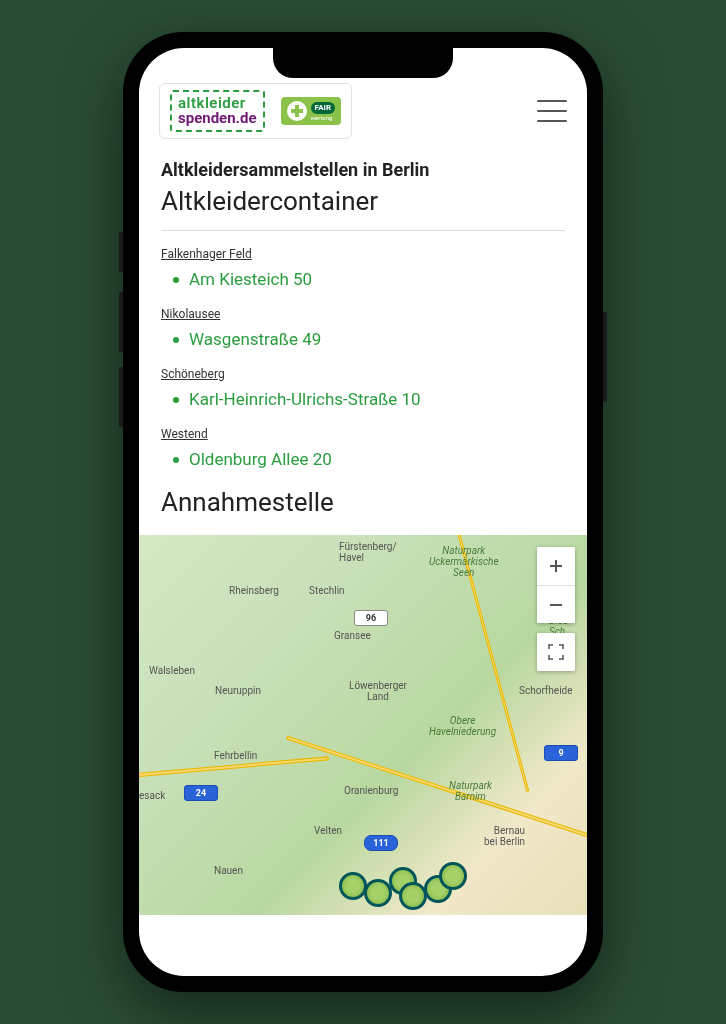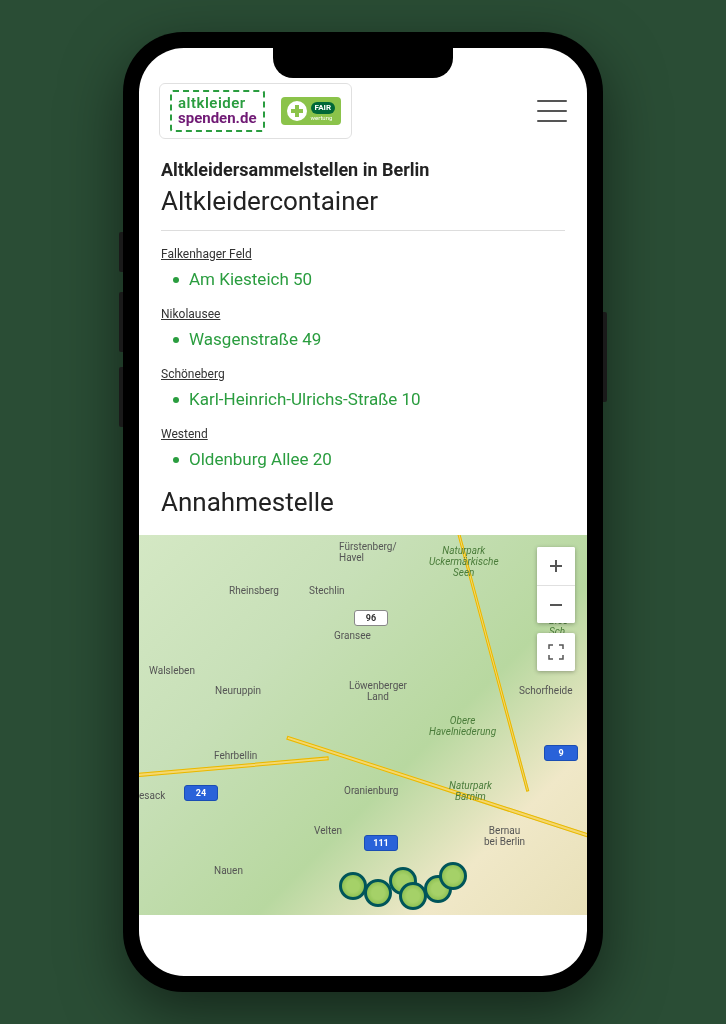--- a/index.html
+++ b/index.html
@@ -370,28 +370,28 @@
         <span class="map-label" style="top:95px; left:195px;">Gransee</span>
         <span class="map-label" style="top:130px; left:10px;">Walsleben</span>
         <span class="map-label" style="top:150px; left:64px;margin-left:12px;">Neuruppin</span>
         <span class="map-label" style="top:145px; left:210px; text-align:center;">Löwenberger<br>Land</span>
         <span class="map-label" style="top:150px; left:360px;margin-left:20px;">Schorfheide</span>
         <span class="map-label park" style="top:180px; left:290px; text-align:center;">Obere<br>Havelniederung</span>
         <span class="map-label" style="top:215px; left:75px;">Fehrbellin</span>
         <span class="map-label" style="top:250px; left:205px;text-align:center;">Oranienburg</span>
         <span class="map-label park" style="top:245px; left:310px; text-align:center;">Naturpark<br>Barnim</span>
         <span class="map-label" style="top:290px; left:175px;">Velten</span>
-        <span class="map-label" style="top:290px; left:345px; text-align:center;">Bernau<br>bei Berlin</span>
+        <span class="map-label" style="top:290px; left:345px; text-align:right;">Bernau<br>bei Berlin</span>
         <span class="map-label" style="top:330px; left:75px;">Nauen</span>
         <span class="map-label park" style="top:80px; left:410px;">Bios<br>Sch</span>
         <span class="map-label" style="top:255px; left:0px;">esack</span>
 
         <div class="map-hwy blue" style="top:250px; left:45px;">24</div>
         <div class="map-hwy" style="top:75px; left:215px;">96</div>
-        <div class="map-hwy blue" style="top:300px; left:225px;">111</div>
+        <div class="map-hwy blue" style="top:300px; left:225px;border-radius:7px;">111</div>
         <div class="map-hwy blue" style="top:210px; left:405px;">9</div>
 
         <div class="marker-cluster" style="bottom:15px; left:200px;"></div>
         <div class="marker-cluster" style="bottom:8px; left:225px;"></div>
         <div class="marker-cluster" style="bottom:20px; left:250px;"></div>
         <div class="marker-cluster" style="bottom:5px; left:260px;"></div>
         <div class="marker-cluster" style="bottom:12px; left:285px;"></div>
         <div class="marker-cluster" style="bottom:25px; left:300px;"></div>
 
         <div class="map-controls">

